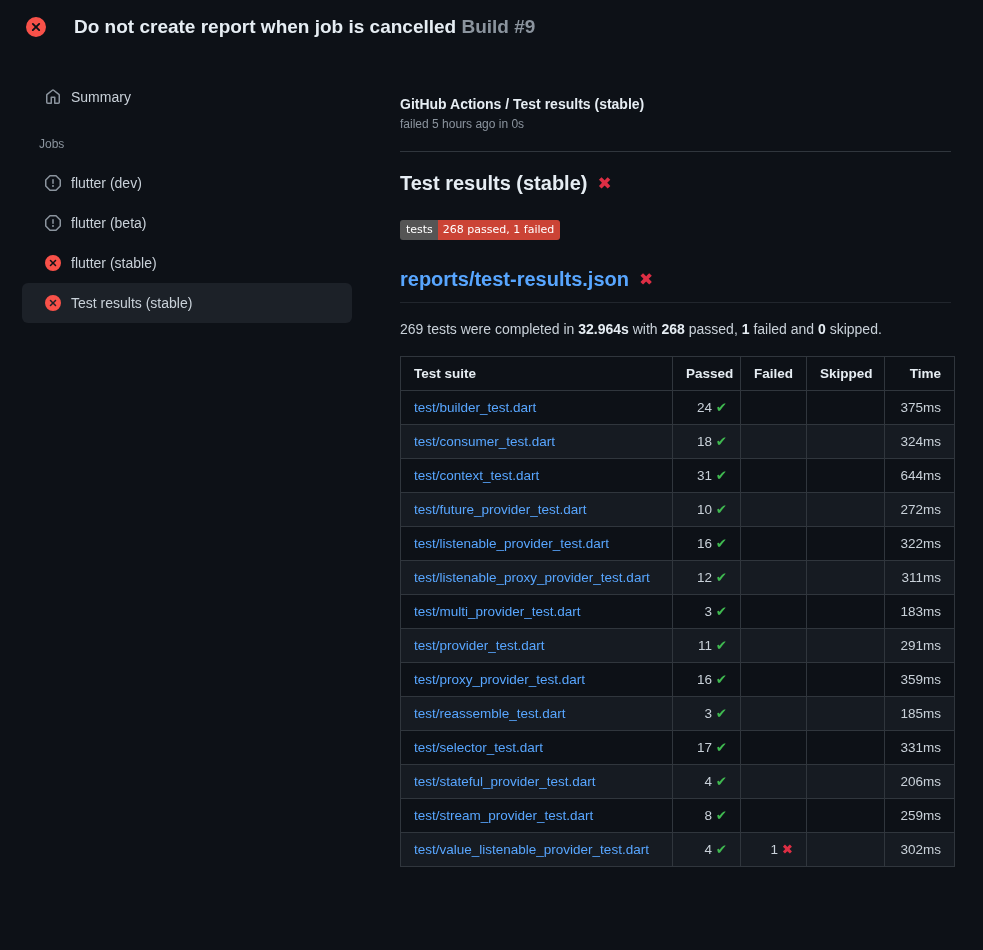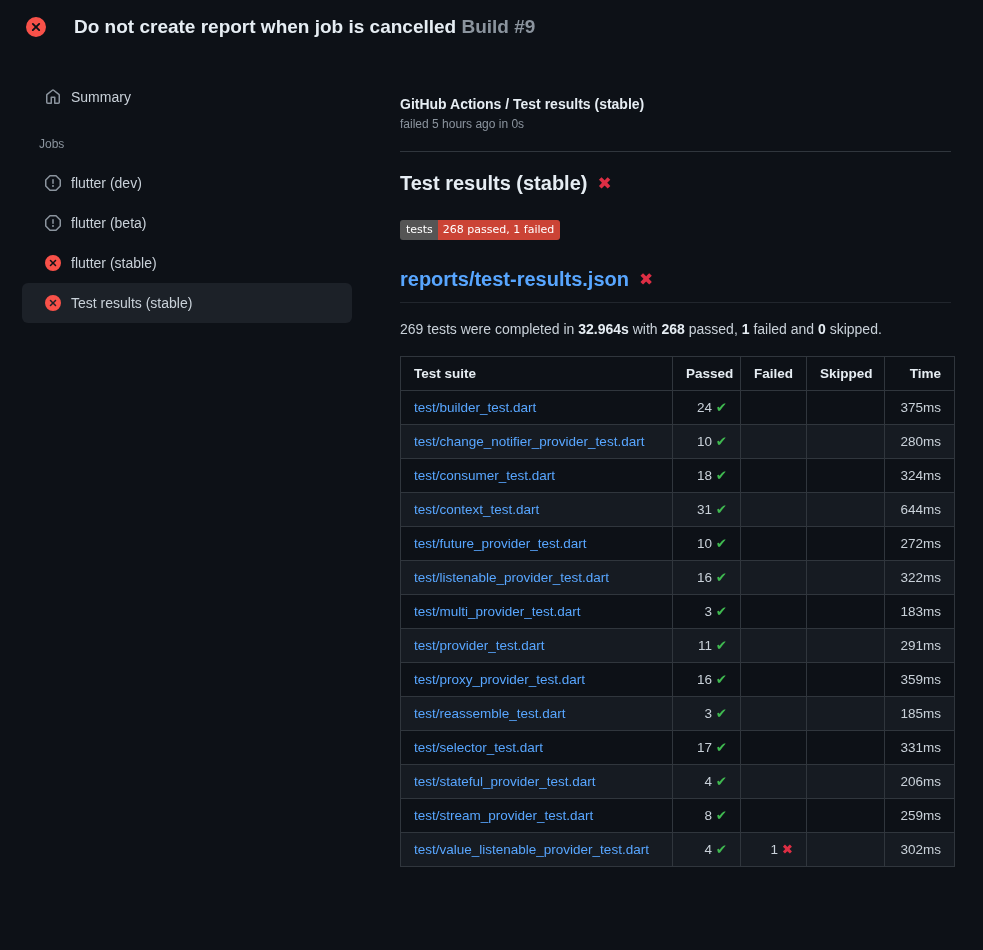--- a/index.html
+++ b/index.html
@@ -171,27 +171,20 @@
         </thead>
       <tbody id="table-body">
           <tr>
             <td><a href="#">test/builder_test.dart</a></td>
             <td class="num"><span>24</span> <span class="check">✔</span></td>
             <td class="num"></td>
             <td class="num"></td>
             <td class="num">375ms</td>
           </tr>
           <tr>
-            <td><a href="#">test/change_notifier_provider_test.dart</a></td>
-            <td class="num"><span>10</span> <span class="check">✔</span></td>
-            <td class="num"></td>
-            <td class="num"></td>
-            <td class="num">280ms</td>
-          </tr>
-          <tr>
             <td><a href="#">test/consumer_test.dart</a></td>
             <td class="num"><span>18</span> <span class="check">✔</span></td>
             <td class="num"></td>
             <td class="num"></td>
             <td class="num">324ms</td>
           </tr>
           <tr>
             <td><a href="#">test/context_test.dart</a></td>
             <td class="num"><span>31</span> <span class="check">✔</span></td>
             <td class="num"></td>
@@ -204,20 +197,27 @@
             <td class="num"></td>
             <td class="num"></td>
             <td class="num">272ms</td>
           </tr>
           <tr>
             <td><a href="#">test/listenable_provider_test.dart</a></td>
             <td class="num"><span>16</span> <span class="check">✔</span></td>
             <td class="num"></td>
             <td class="num"></td>
             <td class="num">322ms</td>
+          </tr>
+          <tr>
+            <td><a href="#">test/listenable_proxy_provider_test.dart</a></td>
+            <td class="num"><span>12</span> <span class="check">✔</span></td>
+            <td class="num"></td>
+            <td class="num"></td>
+            <td class="num">311ms</td>
           </tr>
           <tr>
             <td><a href="#">test/multi_provider_test.dart</a></td>
             <td class="num"><span>3</span> <span class="check">✔</span></td>
             <td class="num"></td>
             <td class="num"></td>
             <td class="num">183ms</td>
           </tr>
           <tr>
             <td><a href="#">test/provider_test.dart</a></td>

